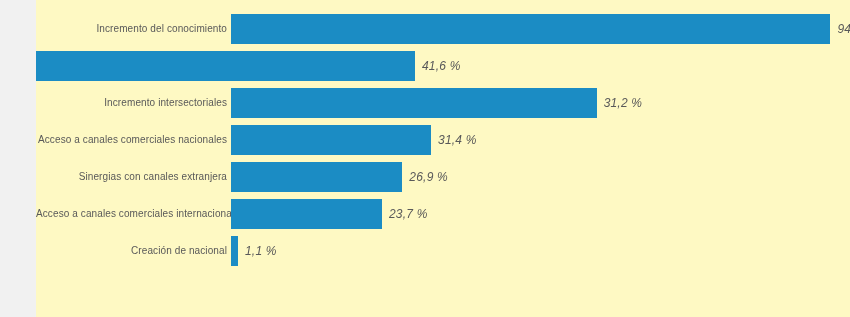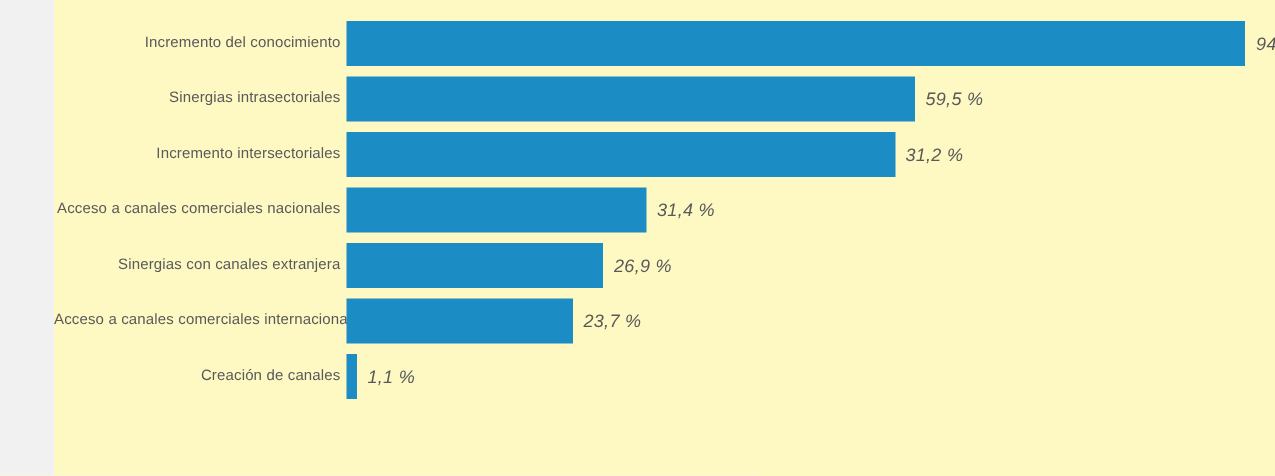--- a/index.html
+++ b/index.html
@@ -72,24 +72,23 @@
 <div id="chart-root">
   <div class="rows">
       <div class="bar-row">
         <div class="cat-label">Incremento del conocimiento</div>
         <div class="bar-area">
           <div class="bar" style="width: 599.417px; background: rgb(27, 140, 196);"></div>
           <div class="value-label">94,1 %</div>
         </div>
       </div>
       <div class="bar-row">
-        <div class="cat-label">Sinergias intrasectoriales</div>
         <div class="bar-area">
           <div class="bar" style="width: 379.015px; background: rgb(27, 140, 196);"></div>
-          <div class="value-label">59,5 %</div>
+          <div class="value-label">41,6 %</div>
         </div>
       </div>
       <div class="bar-row">
         <div class="cat-label">Incremento intersectoriales</div>
         <div class="bar-area">
           <div class="bar" style="width: 365.638px; background: rgb(27, 140, 196);"></div>
           <div class="value-label">31,2 %</div>
         </div>
       </div>
       <div class="bar-row">
@@ -107,20 +106,20 @@
         </div>
       </div>
       <div class="bar-row">
         <div class="cat-label">Acceso a canales comerciales internacionales</div>
         <div class="bar-area">
           <div class="bar" style="width: 150.969px; background: rgb(27, 140, 196);"></div>
           <div class="value-label">23,7 %</div>
         </div>
       </div>
       <div class="bar-row">
-        <div class="cat-label">Creación de canales</div>
+        <div class="cat-label">Creación de nacional</div>
         <div class="bar-area">
           <div class="bar" style="width: 7.007px; background: rgb(27, 140, 196);"></div>
           <div class="value-label">1,1 %</div>
         </div>
       </div>
     </div>
 </div>
 
 </body></html>

